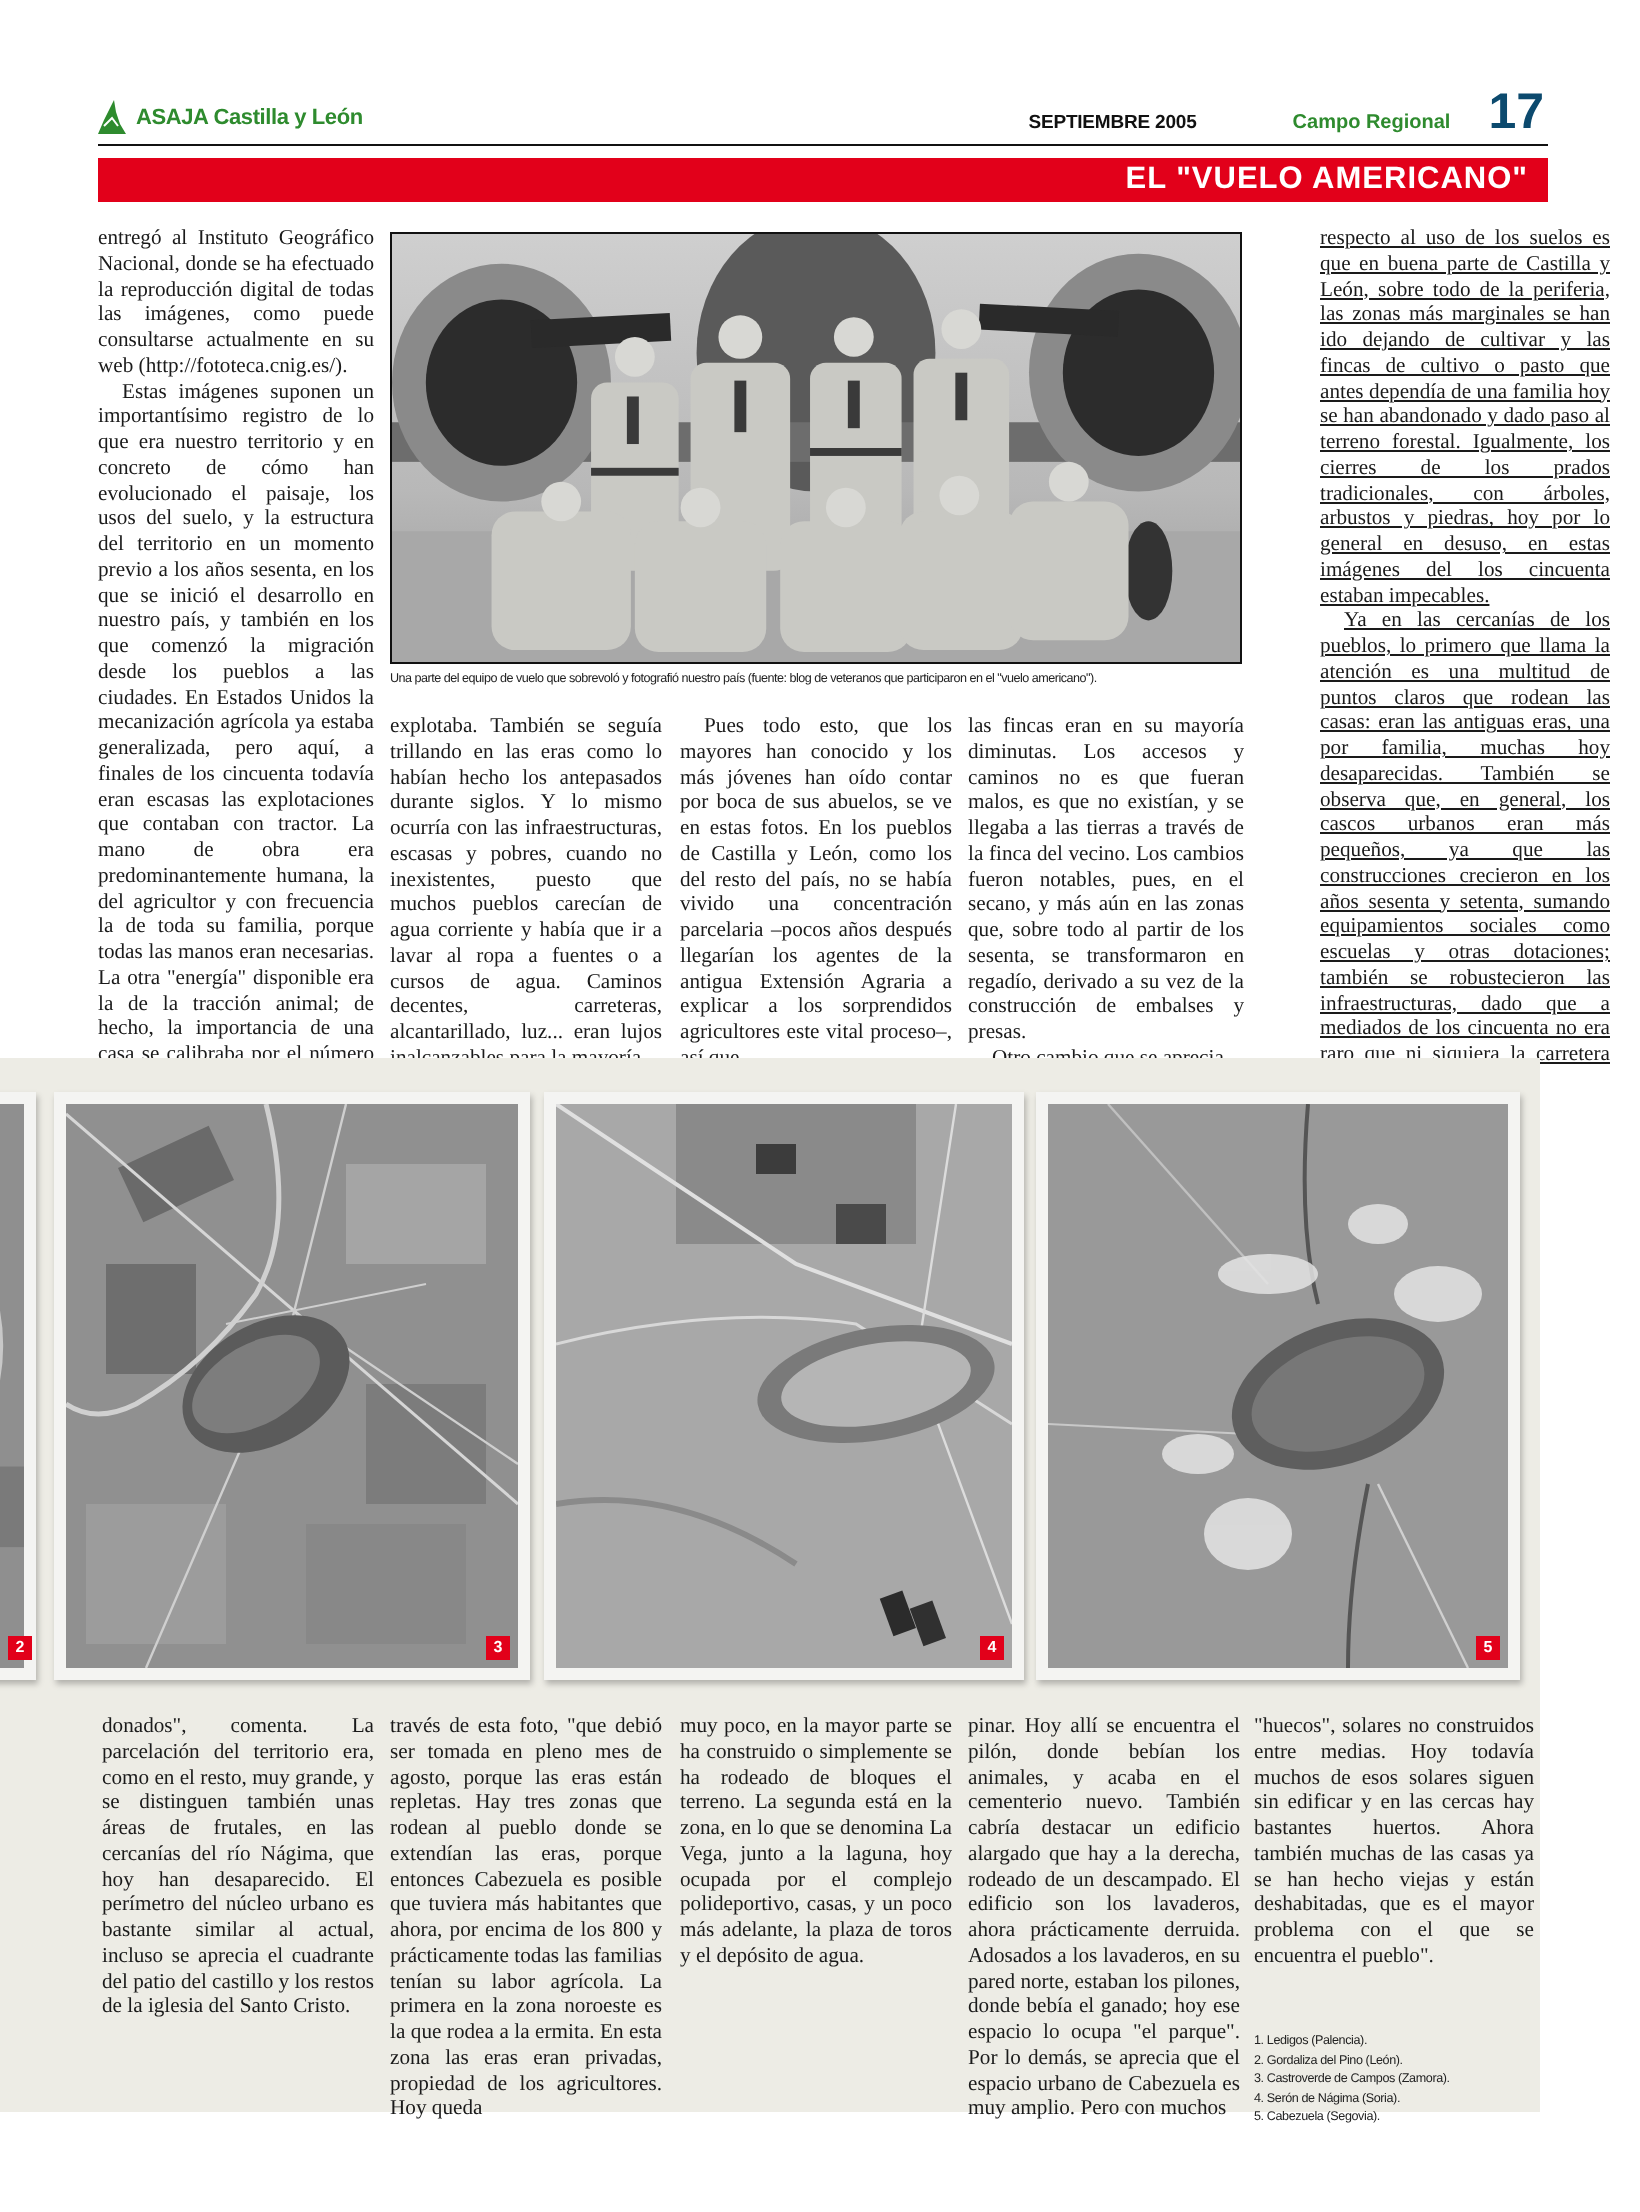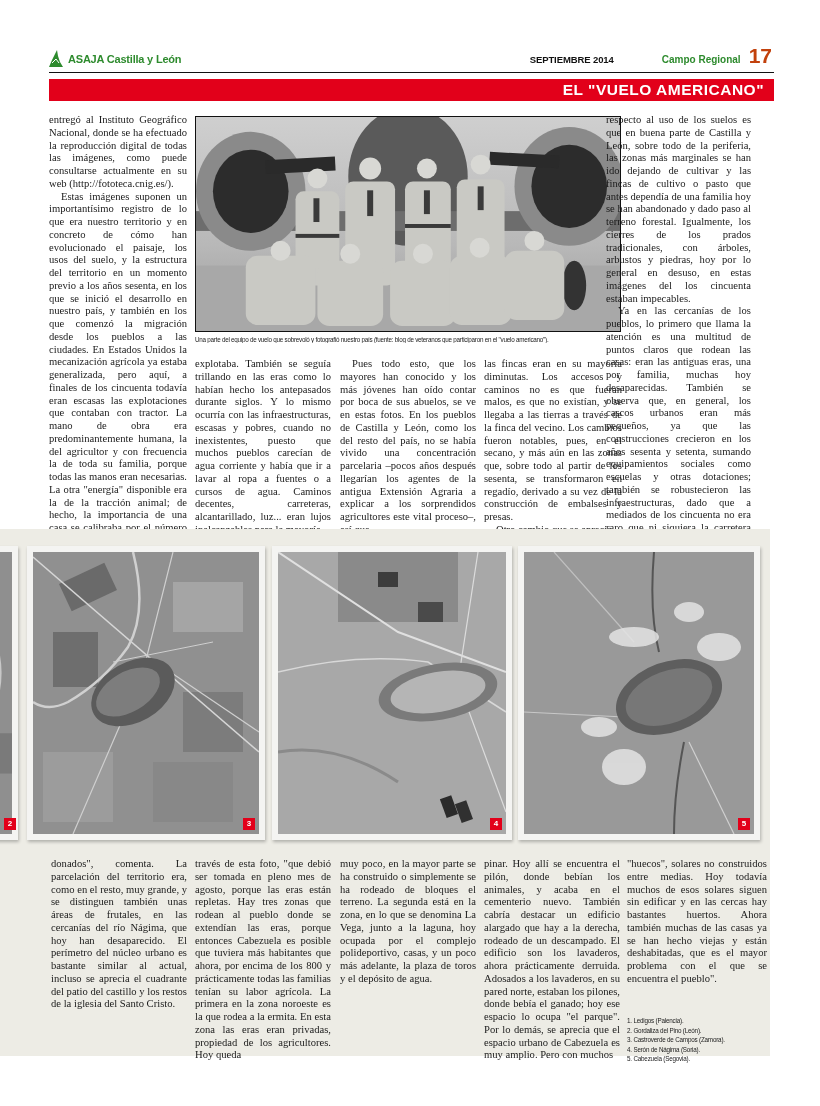--- a/index.html
+++ b/index.html
@@ -7,35 +7,35 @@
   body { position: relative; font-family: "Liberation Serif", serif; color: #1a1a1a; }
 
   
   .header { position: absolute; left: 49px; top: 48px; width: 725px; height: 25px; border-bottom: 1px solid #111; text-decoration: underline; }
   .logo { position: absolute; left: 0; top: 0; display: flex; align-items: center; height: 22px; }
   .logo-icon { width: 14px; height: 18px; margin-right: 5px; }
   .logo-text { font-family: "Liberation Sans", sans-serif; font-weight: bold; font-size: 11px; color: #2e8b2e; letter-spacing: -0.2px; }
   .header-right { position: absolute; right: 2px; top: -3px; display: flex; align-items: baseline; gap: 8px; }
   .hdr-date { font-family: "Liberation Sans", sans-serif; font-weight: bold; font-size: 9.5px; color: #111; letter-spacing: -0.1px; }
   .hdr-section { font-family: "Liberation Sans", sans-serif; font-weight: bold; font-size: 10px; color: #2e8b2e; padding-left: 40px; }
-  .hdr-page { font-family: "Liberation Sans", sans-serif; font-weight: bold; font-size: 21px; color: #c2410c; line-height: 22px; }
+  .hdr-page { font-family: "Liberation Sans", sans-serif; font-weight: bold; font-size: 25px; color: #0c4a6e; line-height: 22px; margin-left: 11px; }
 
   .banner { position: absolute; left: 49px; top: 79px; width: 725px; height: 22px; background: #e2001a; }
   .banner-title { position: absolute; right: 10px; top: 2px; font-family: "Liberation Sans", sans-serif; font-weight: bold; font-size: 15.5px; color: #ffffff; letter-spacing: 0.5px; }
 
   
   .col { position: absolute; font-size: 10.6px; line-height: 12.75px; text-align: justify; hyphens: manual; }
   .col p { text-indent: 0; }
   .col p.ind { text-indent: 12px; }
 
   #col1 { left: 49px; top: 114px; width: 138px; }
   #col2 { left: 195px; top: 358px; width: 136px; }
   #col3 { left: 340px; top: 358px; width: 136px; }
   #col4 { left: 484px; top: 358px; width: 138px; }
-  #col5 { left: 606px; top: 114px; width: 145px; }
+  #col5 { left: 660px; top: 114px; width: 145px; text-decoration: underline; }
 
   
   .photo { position: absolute; left: 195px; top: 116px; width: 426px; height: 216px; border: 1px solid #111; overflow: hidden; background: #9a9a9a; }
   .photo svg { width: 100%; height: 100%; display: block; }
   .caption { position: absolute; left: 195px; top: 336px; width: 426px; font-family: "Liberation Sans", sans-serif; font-size: 6.3px; color: #222; letter-spacing: -0.25px; white-space: nowrap; overflow: hidden; }
 
   
   .strip { position: absolute; left: 0; top: 529px; width: 770px; height: 527px; background: #edece5; }
   .aerial { position: absolute; top: 546px; height: 294px; background: #f4f4f2; box-shadow: 1px 2px 3px rgba(0,0,0,0.25); }
   .aerial .img { position: absolute; left: 6px; top: 6px; right: 6px; bottom: 6px; overflow: hidden; background: #8c8c8c; }
@@ -59,21 +59,21 @@
 
 <div class="header">
   <div class="logo">
     <svg class="logo-icon" viewBox="0 0 14 18">
       <path d="M8 0 L6 4 L3 10 L0 17 L14 17 L11 12 L9 6 Z" fill="#2e8b2e"></path>
       <path d="M3 13 L7 9 L10 13" fill="none" stroke="#ffffff" stroke-width="1"></path>
     </svg>
     <span class="logo-text">ASAJA Castilla y León</span>
   </div>
   <div class="header-right">
-    <span class="hdr-date">SEPTIEMBRE 2014</span>
+    <span class="hdr-date">SEPTIEMBRE 2005</span>
     <span class="hdr-section">Campo Regional</span>
     <span class="hdr-page">17</span>
   </div>
 </div>
 
 <div class="banner">
   <span class="banner-title">EL "VUELO AMERICANO"</span>
 </div>
 
 <div class="col" id="col1">

